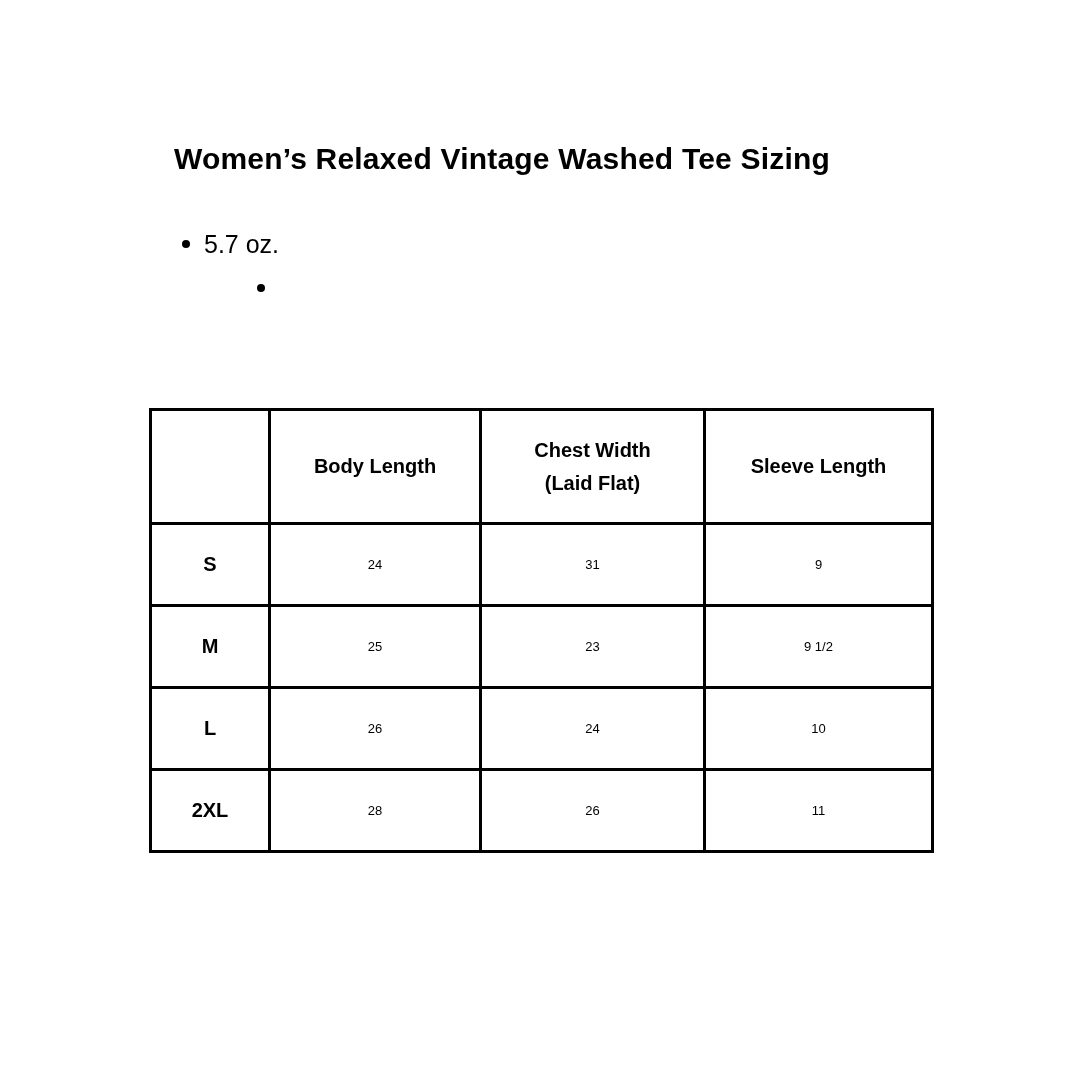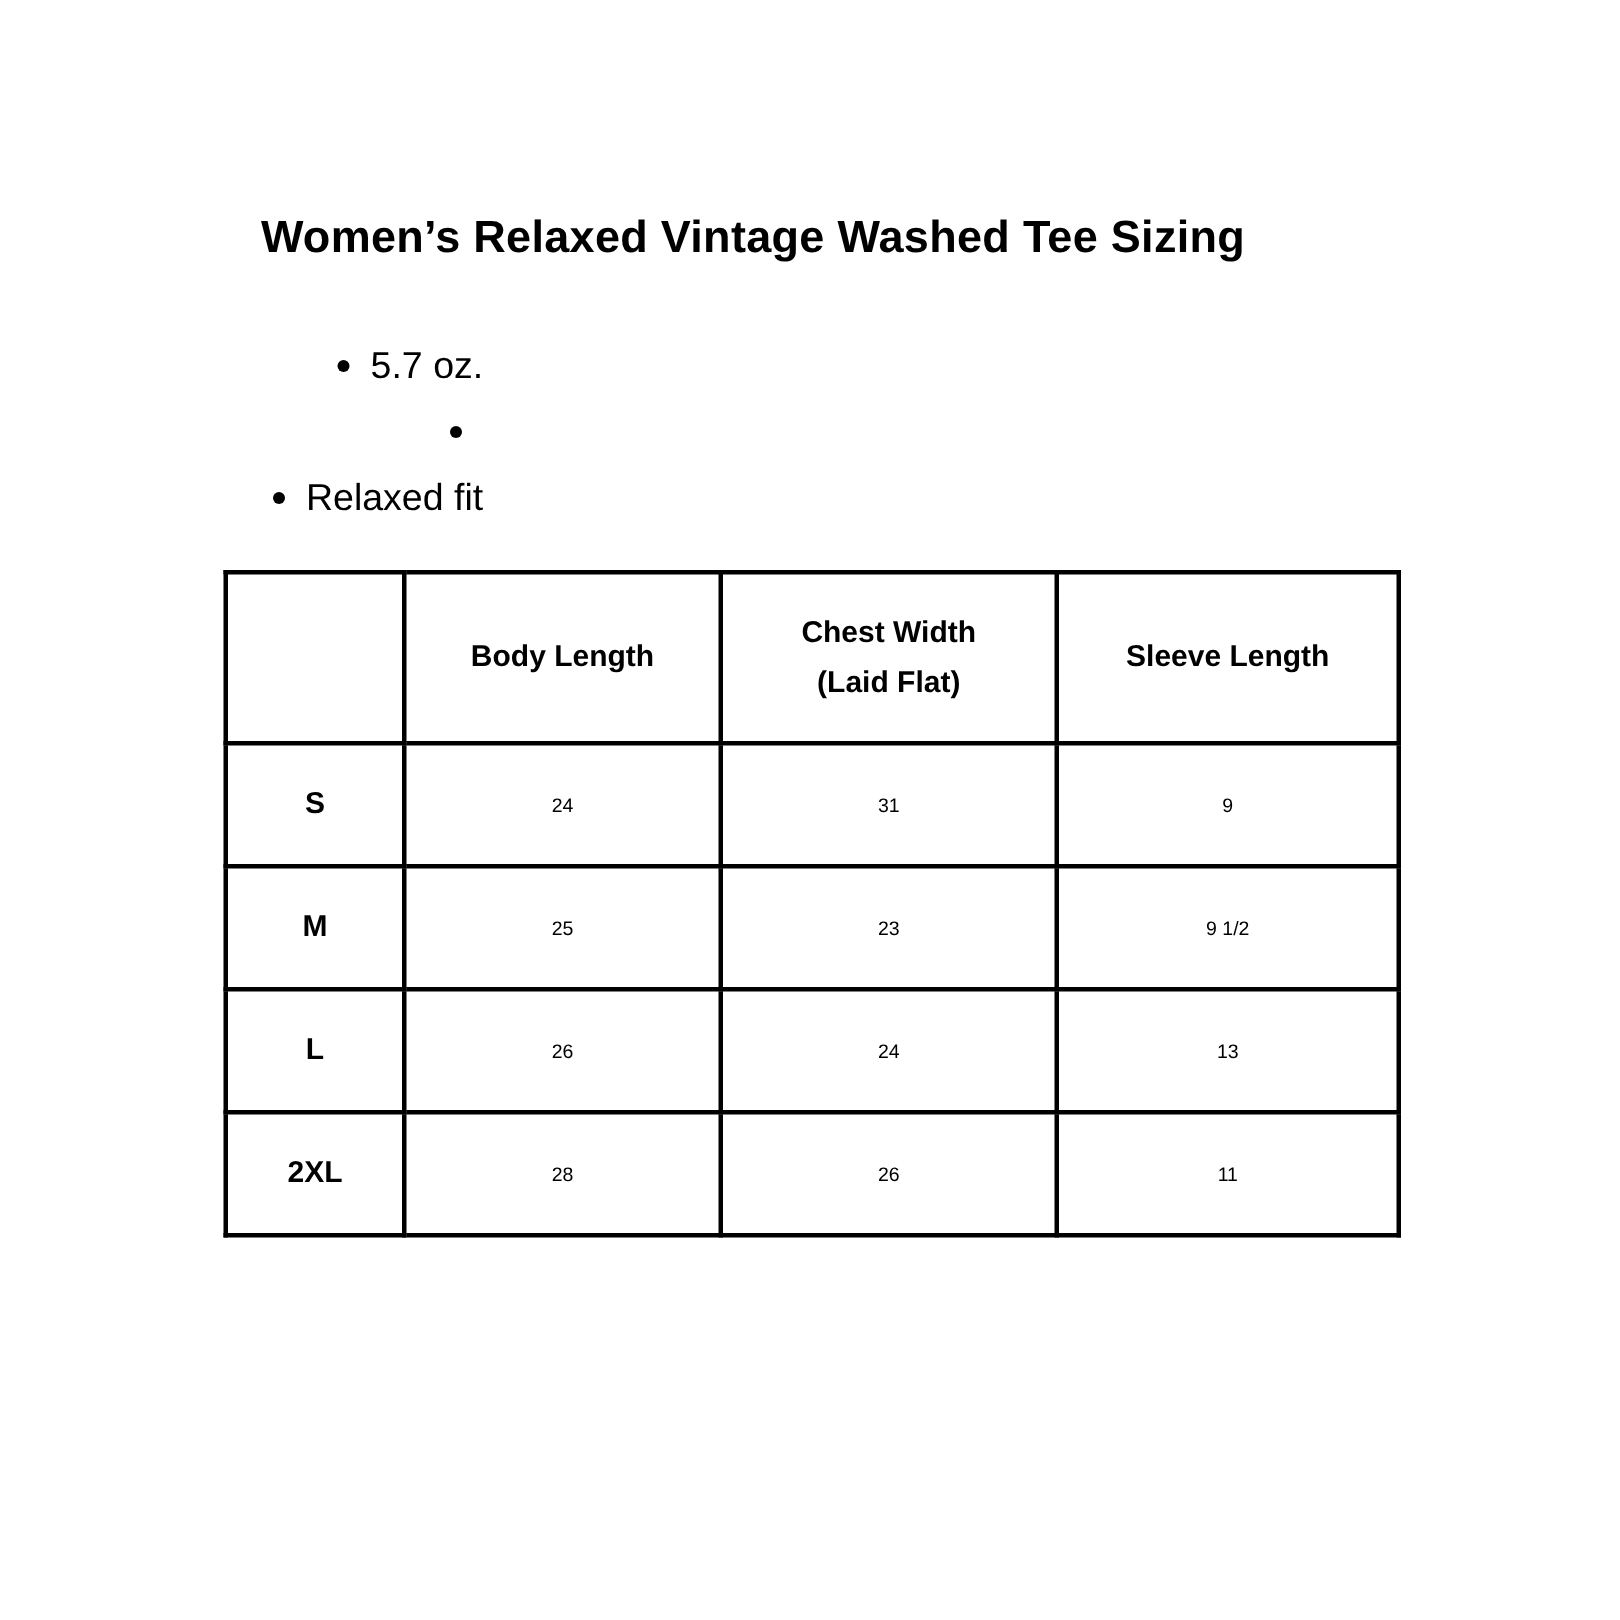--- a/index.html
+++ b/index.html
@@ -50,21 +50,21 @@
   .dot {
     flex: none;
     width: 8px;
     height: 8px;
     border-radius: 50%;
     background: #000000;
     margin-right: 14px;
   }
   table.size-table {
     position: absolute;
-    top: 380px;
+    top: 408px;
     left: 149px;
     border-collapse: collapse;
     table-layout: fixed;
   }
   .size-table th, .size-table td {
     border: 3px solid #000000;
     text-align: center;
     vertical-align: middle;
     padding: 0;
     background: #ffffff;
@@ -98,24 +98,20 @@
   <h1 class="title">Women’s Relaxed Vintage Washed Tee Sizing</h1>
 
   <ul class="bullets">
     <li>
       <span class="dot"></span>
       <span>5.7 oz.</span>
     </li>
     <li>
       <span class="dot"></span>
     </li>
-    <li>
-      <span class="dot"></span>
-      <span>Relaxed fit</span>
-    </li>
   </ul>
 
   <table class="size-table">
     <colgroup>
       <col class="col-size">
       <col class="col-body">
       <col class="col-chest">
       <col class="col-sleeve">
     </colgroup>
     <thead>
@@ -137,21 +133,21 @@
       <tr>
         <th>M</th>
         <td>25</td>
         <td>23</td>
         <td>9 1/2</td>
       </tr>
       <tr>
         <th>L</th>
         <td>26</td>
         <td>24</td>
-        <td>13</td>
+        <td>10</td>
       </tr>
       <tr>
         <th>2XL</th>
         <td>28</td>
         <td>26</td>
         <td>11</td>
       </tr>
     </tbody>
   </table>
 

